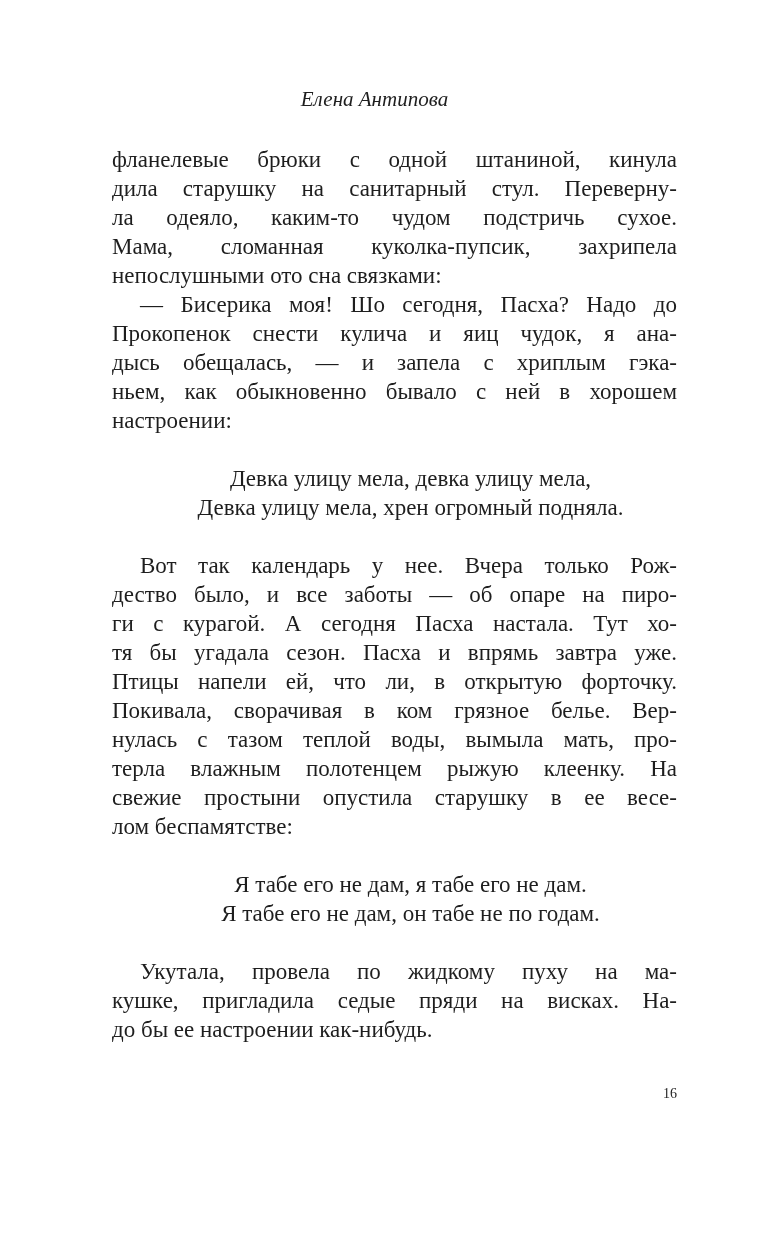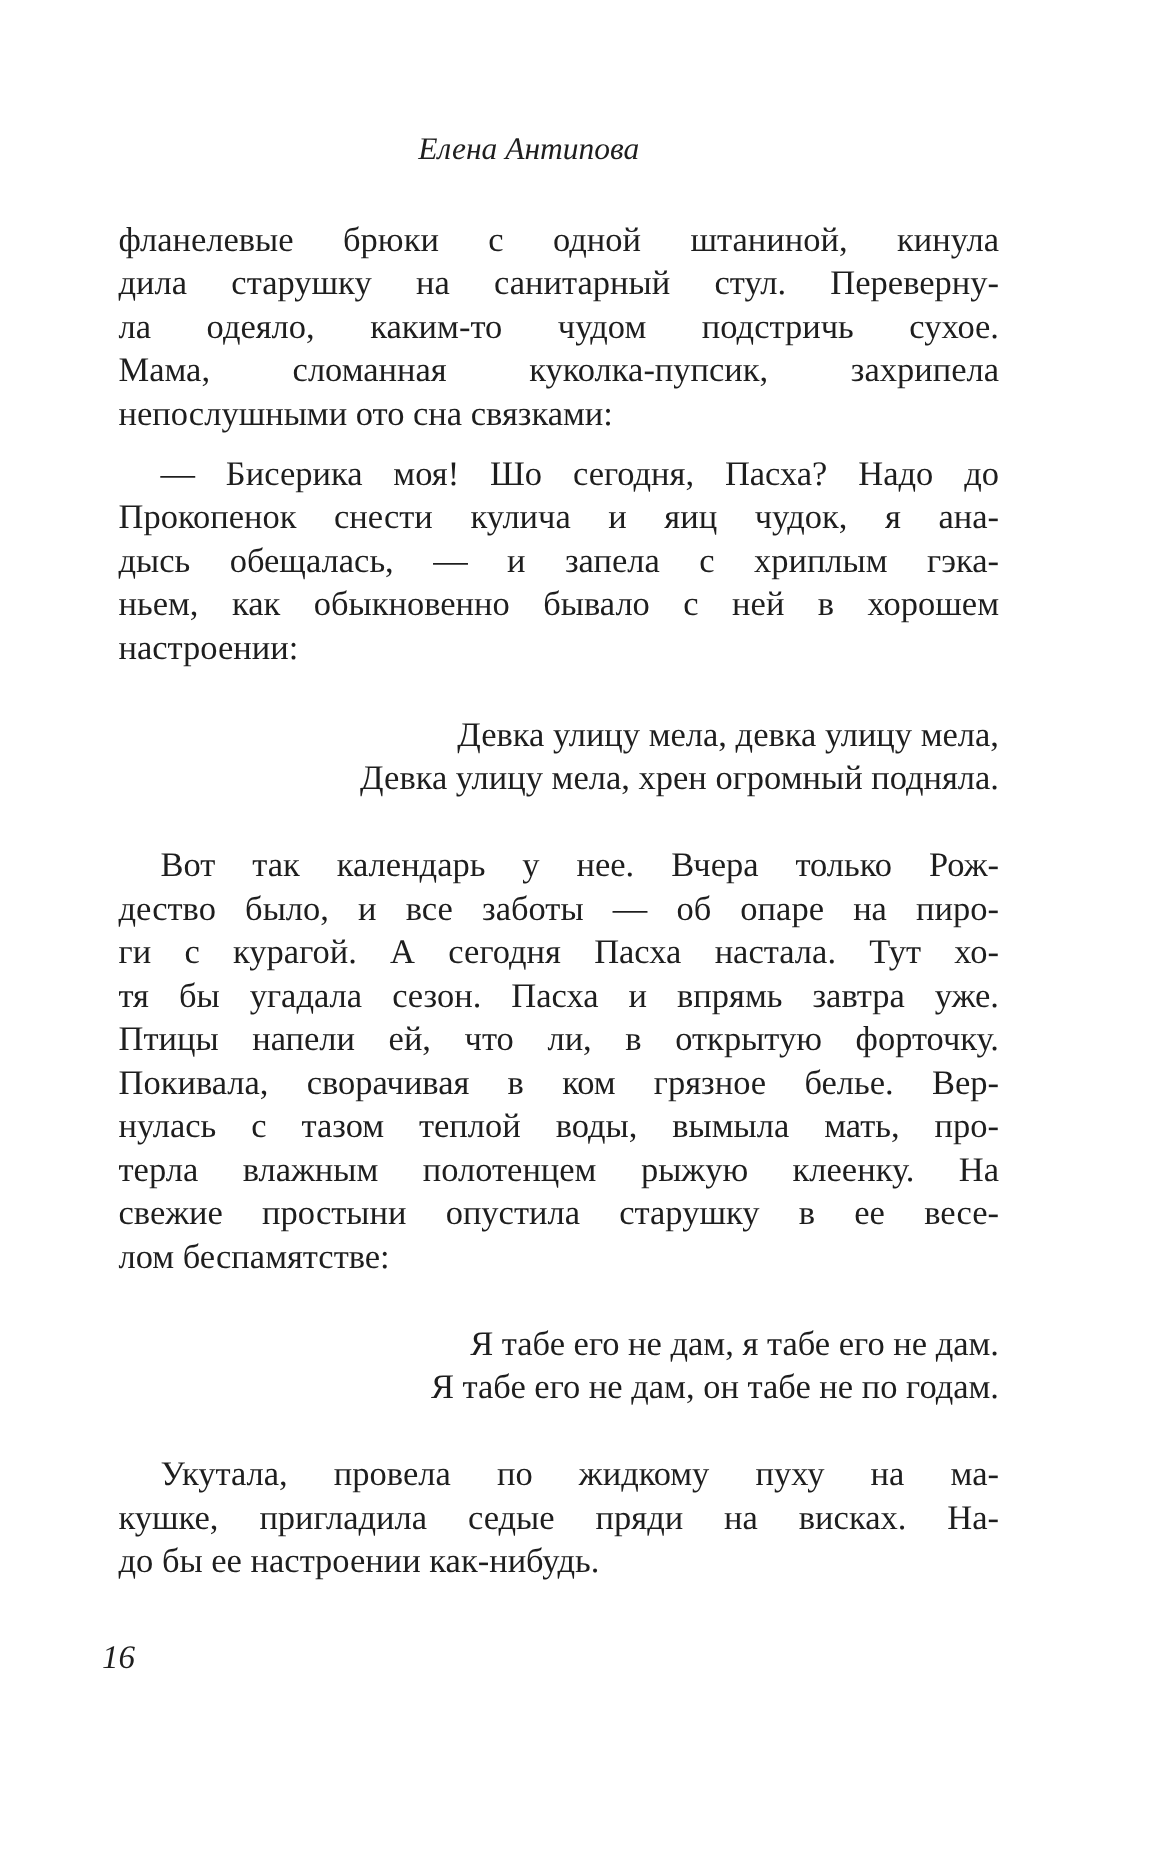--- a/index.html
+++ b/index.html
@@ -3,53 +3,52 @@
 <meta charset="utf-8">
 <title>Book page</title>
 <style>
   html, body { margin: 0; padding: 0; background: #ffffff; }
   .page {
     position: relative;
     width: 768px;
     height: 1129px;
     background: #ffffff;
     box-sizing: border-box;
-    padding: 0 91px 0 68px;
+    padding: 0 91px 0 112px;
     font-family: "Liberation Serif", "DejaVu Serif", serif;
     color: #1e1e1e;
     overflow: hidden;
   }
   .running-header {
     margin-top: 86px;
     font-style: italic;
     font-size: 21px;
     line-height: 26px;
     text-align: center;
     transform: translateX(-20px);
   }
   .text-block {
     margin-top: 33px;
     font-size: 23px;
     line-height: 29px;
   }
-  .block { margin: 11px; }
+  .block { margin: 0; }
   .verse { margin-top: 29px; margin-left: 32px; }
   .verse + .paragraph { margin-top: 29px; }
   .paragraph .line {
     text-align: justify;
     text-align-last: justify;
   }
   .paragraph .line.last { text-align-last: left; }
   .paragraph .line.indent { padding-left: 28px; box-sizing: border-box; }
-  .verse .line { text-align: right; }
+  .verse .line { text-align: center; }
   .folio {
     margin-top: 37px;
-    text-align: left;
-    font-style: italic;
-    font-size: 22px;
+    text-align: right;
+    font-size: 14px;
     line-height: 26px;
   }
 </style>
 </head>
 <body>
 
 <div class="page">
   <div class="running-header">Елена Антипова</div>
 
   <div class="text-block">

